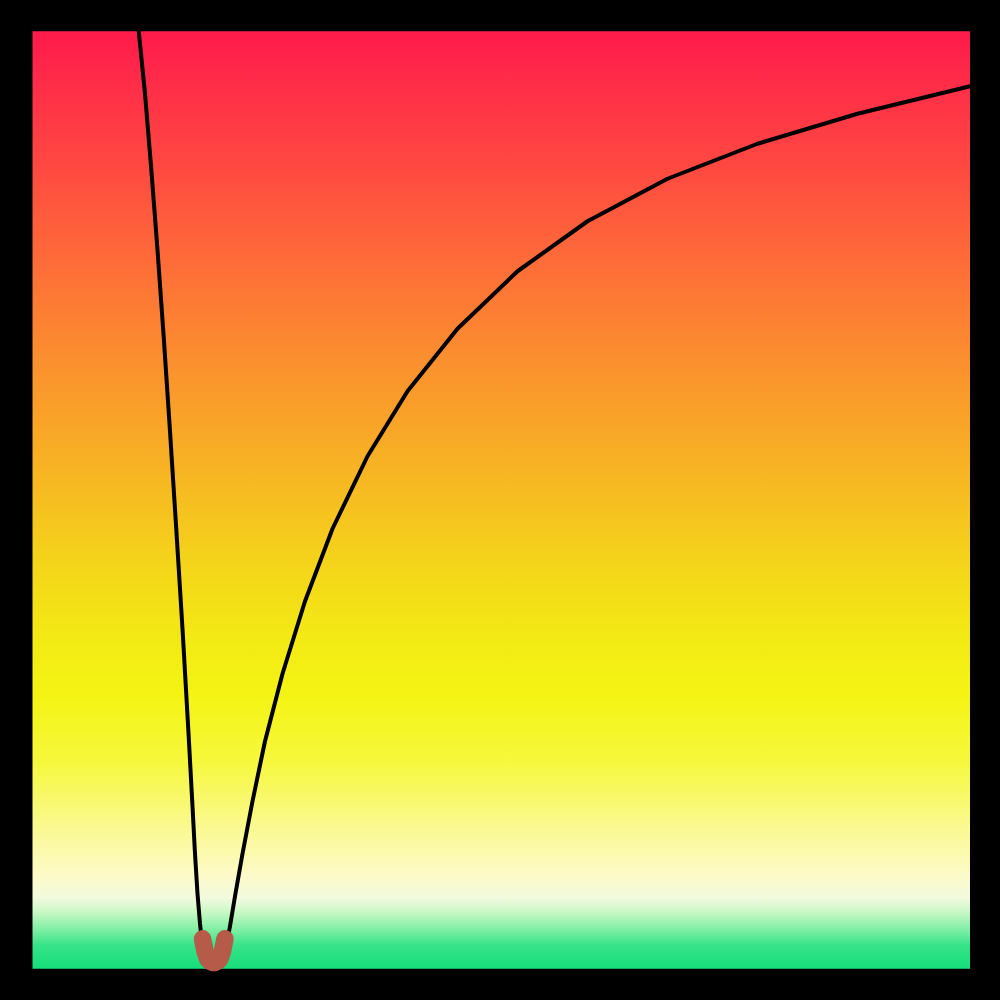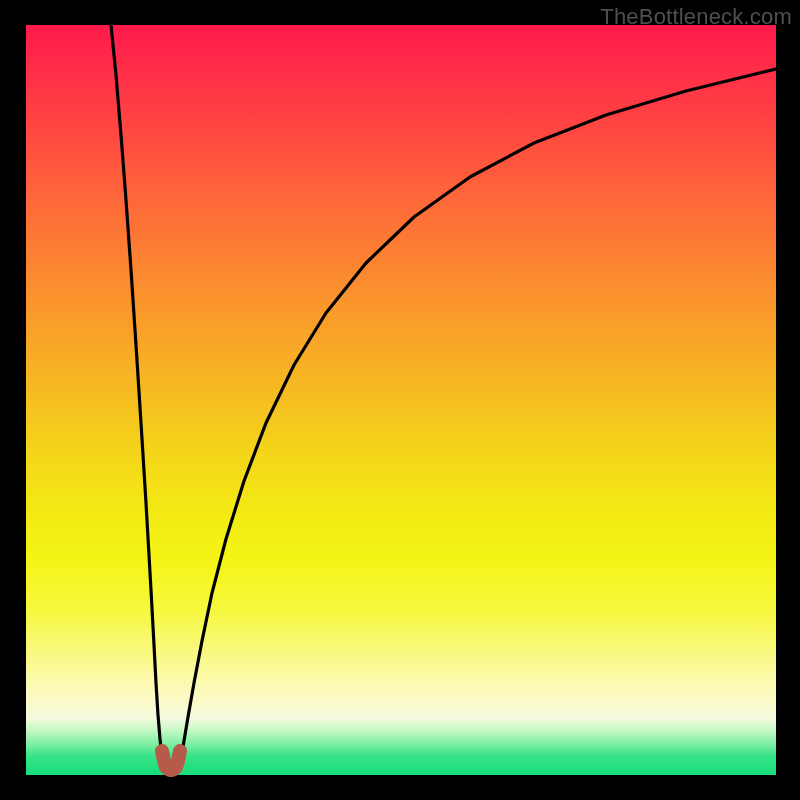--- a/index.html
+++ b/index.html
@@ -70,14 +70,13 @@
   <div class="plot-bg"></div>
 
   <svg class="curve" viewBox="0 0 750 750" preserveAspectRatio="none">
     <g>
       <path d="M85.0 0.0 L90.0 50.0 L95.0 110.0 L100.0 175.0 L105.0 245.0 L110.0 320.0 L115.0 398.0 L120.0 478.0 L125.0 565.0 L128.0 620.0 L130.0 658.0 L132.0 690.0 L134.0 714.0 L136.0 732.0 L137.0 740.0" fill="none" stroke="#000" stroke-width="3.2" stroke-linecap="round" stroke-linejoin="round"></path>
       <path d="M153.0 740.0 L155.0 732.0 L158.0 716.0 L162.0 692.0 L168.0 658.0 L176.0 616.0 L186.0 568.0 L200.0 514.0 L218.0 456.0 L240.0 398.0 L268.0 340.0 L300.0 288.0 L340.0 238.0 L388.0 192.0 L444.0 152.0 L508.0 118.0 L580.0 90.0 L660.0 66.0 L750.0 44.0" fill="none" stroke="#000" stroke-width="3.2" stroke-linecap="round" stroke-linejoin="round"></path>
       <path d="M136.0 726.0 L138.0 736.0 L140.0 742.0 L142.0 744.0 L144.0 745.0 L146.0 745.0 L148.0 744.0 L150.0 742.0 L152.0 736.0 L154.0 726.0" fill="none" stroke="#b65a4a" stroke-width="14" stroke-linecap="round" stroke-linejoin="round"></path>
     </g>
   </svg>
 
-  <div class="watermark">TheBottleneck.com</div>
 </div>
 
 </body></html>

